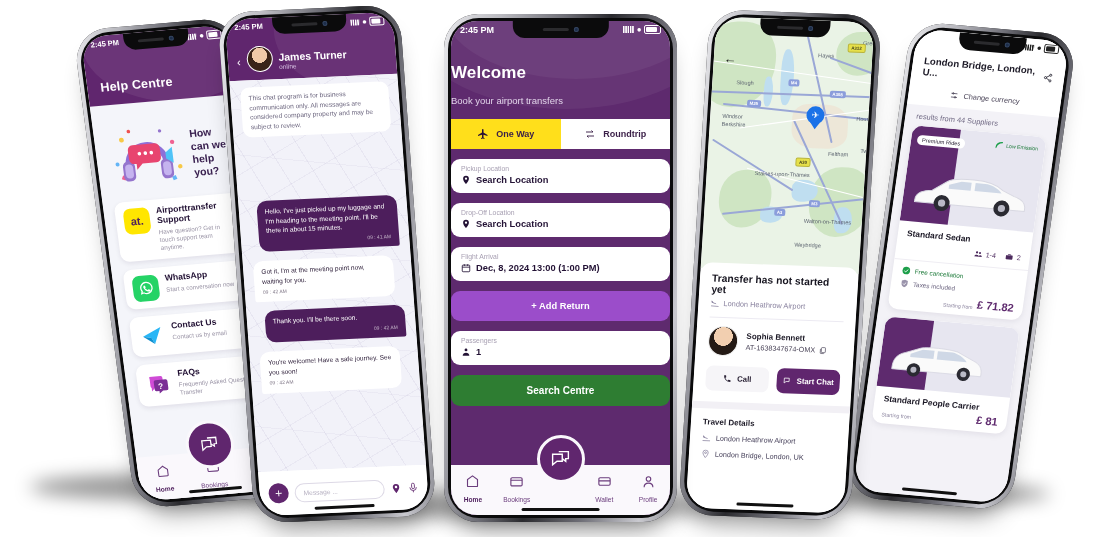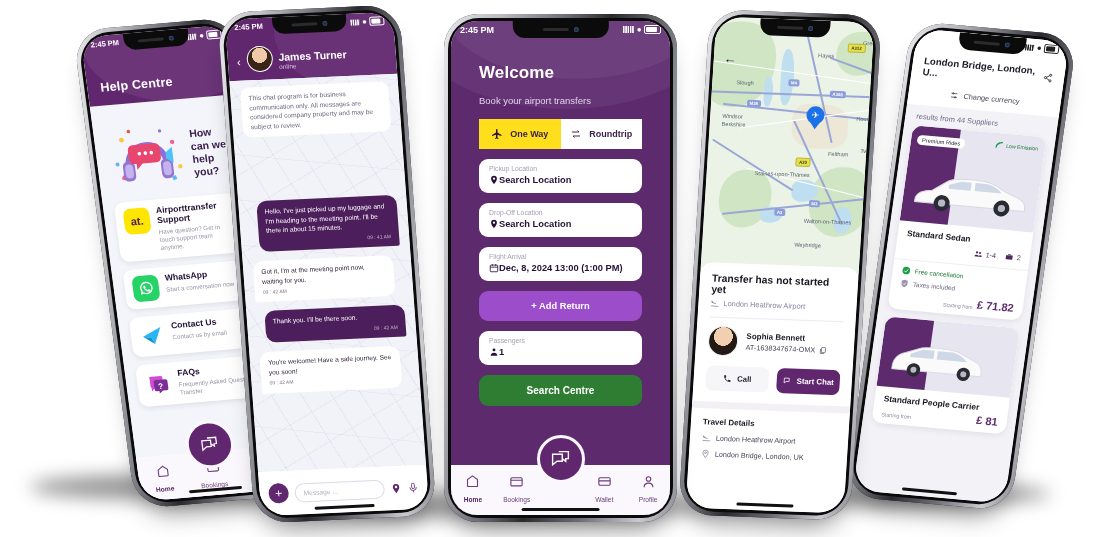--- a/index.html
+++ b/index.html
@@ -84,30 +84,30 @@
             display:flex;align-items:center;padding:0 8px;box-sizing:border-box;
             font-size:6.6px;color:#b5afc0;}
 
   
   #p3{left:444px;top:14px;width:233px;height:508px;z-index:10;}
   .wl{position:absolute;inset:0;background:#5e2a6e;overflow:hidden;}
   .wl:before{content:"";position:absolute;width:330px;height:200px;border-radius:50%;
       left:-50px;top:-112px;background:rgba(255,255,255,.055);}
   .wl:after{content:"";position:absolute;width:270px;height:150px;border-radius:50%;
       left:-10px;top:-92px;background:rgba(255,255,255,.05);}
-  .wl-in{position:relative;padding:42px 28px 0;}
+  .wl-in{position:relative;padding:42px 0 0;}
   .wl-h{color:#fff;font-size:17px;font-weight:700;letter-spacing:.1px;}
   .wl-sub{color:#e0d2e8;font-size:9.5px;margin-top:12px;margin-bottom:13px;}
   .seg{display:flex;background:#fff;border-radius:0;overflow:hidden;height:30px;margin-bottom:10px;}
   .seg>div{flex:1;display:flex;align-items:center;justify-content:center;gap:7px;
            font-size:9px;font-weight:700;color:#3c2149;}
   .seg .on{background:#ffdf1b;}
   .fld{background:#fff;border-radius:9px;padding:6px 10px 8px;margin-bottom:10px;}
   .fld .lb{font-size:6.8px;color:#a79fb2;margin-bottom:3px;}
-  .fld .vl{font-size:9.3px;font-weight:700;color:#231235;display:flex;align-items:flex-start;}
+  .fld .vl{font-size:9.3px;font-weight:700;color:#231235;display:flex;align-items:flex-start;gap:5px;}
   .btn-add{background:#9b4dca;color:#fff;border-radius:9px;height:30px;margin-bottom:10px;
            display:flex;align-items:center;justify-content:center;font-size:9.3px;font-weight:700;}
   .btn-go{background:#2e7d32;color:#fff;border-radius:9px;height:31px;
           display:flex;align-items:center;justify-content:center;font-size:10px;font-weight:700;}
   .tabbar{position:absolute;bottom:0;left:0;right:0;height:50px;background:#faf8fc;
           display:flex;align-items:flex-start;padding-top:9px;box-sizing:border-box;}
   .tabbar .tb{flex:1;text-align:center;color:#6b3d7d;}
   .tabbar .tb .tl{font-size:6.6px;margin-top:3px;}
   .tabbar .tb.act .tl{font-weight:700;color:#4d1e5c;}
   .fab{position:absolute;left:50%;transform:translateX(-50%);bottom:32px;width:42px;height:42px;

